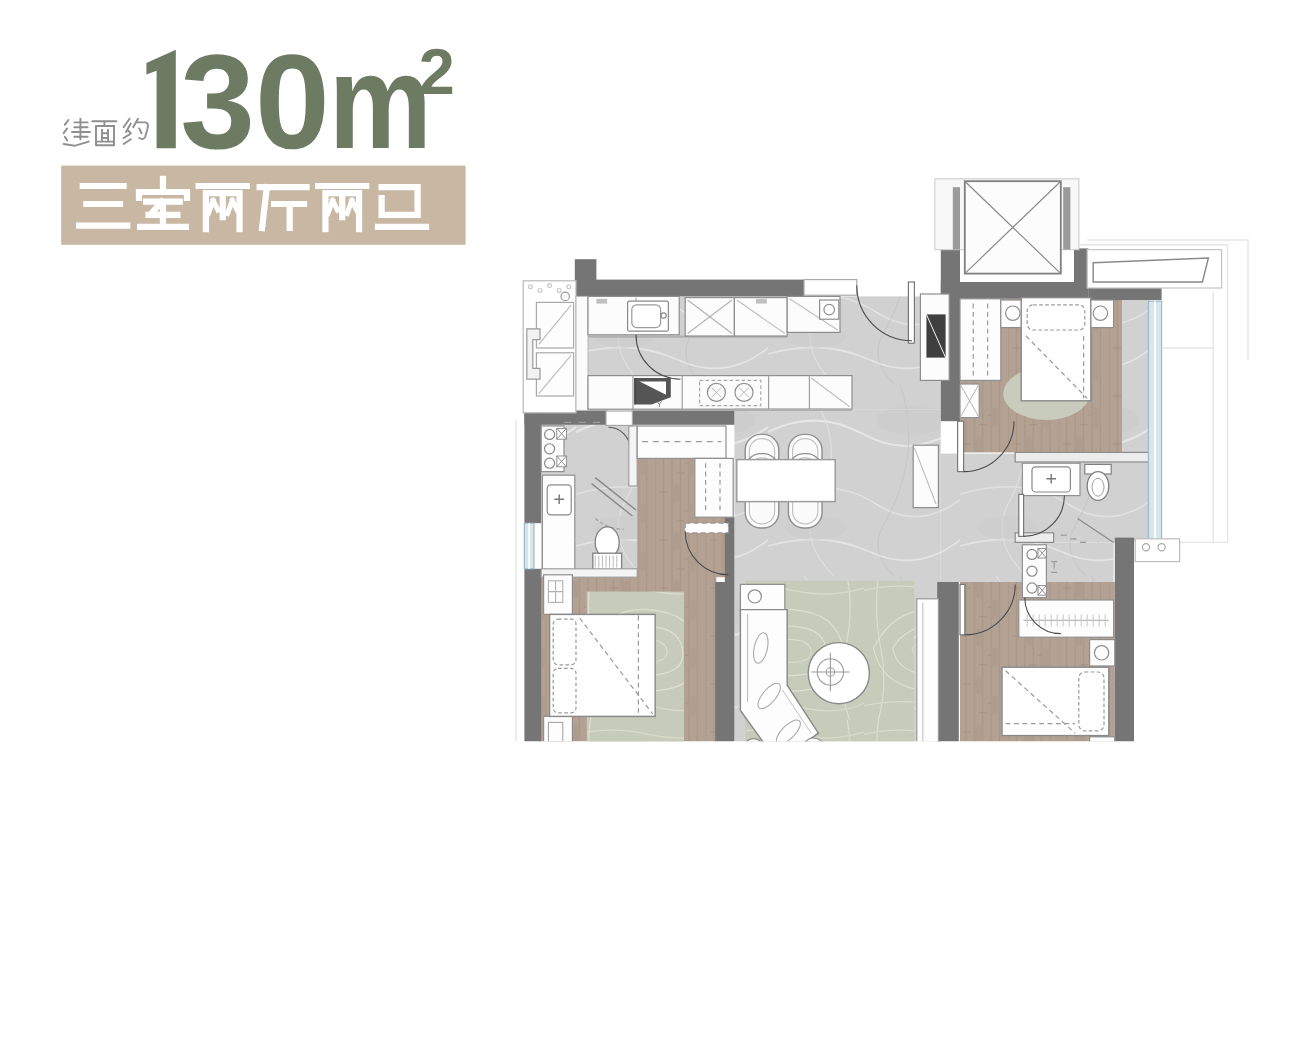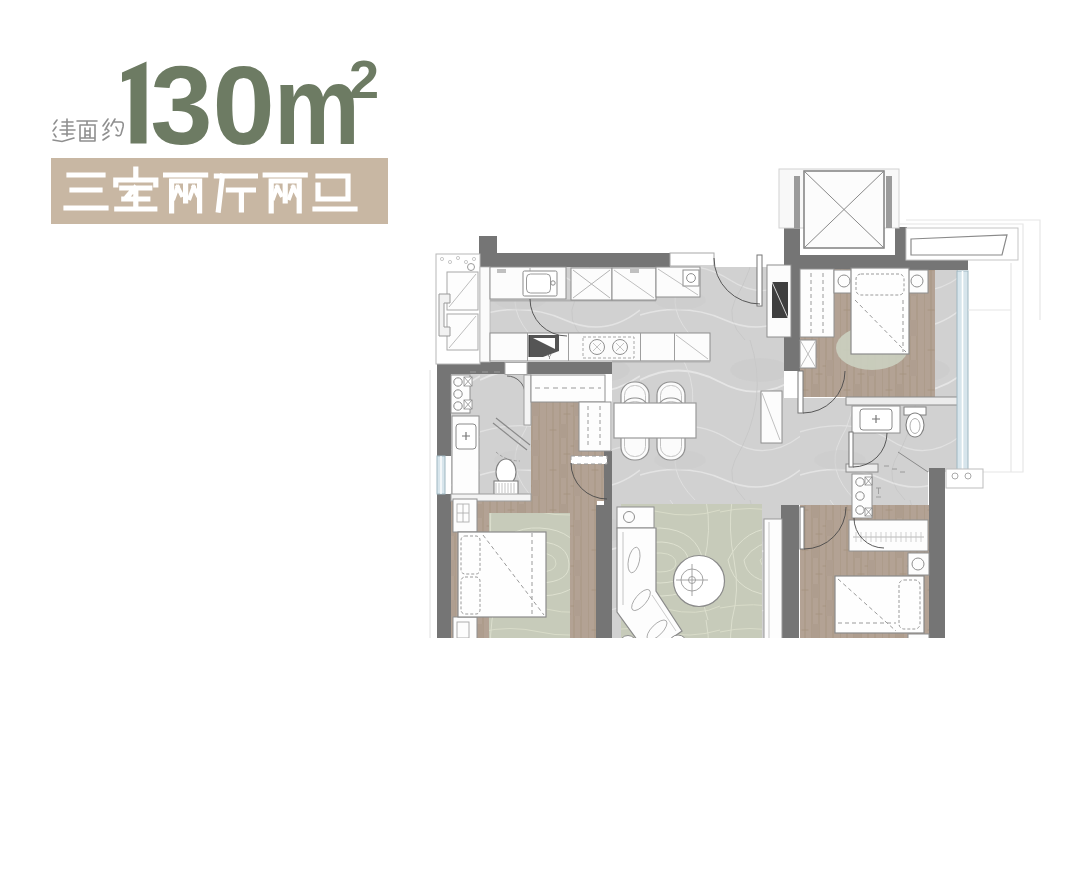--- a/index.html
+++ b/index.html
@@ -1,17 +1,17 @@
 <!DOCTYPE html>
 <html><head>
 <meta charset="utf-8">
 <style>
   html,body{margin:0;padding:0;background:#ffffff;}
   #page{position:relative;width:1080px;height:618px;background:#ffffff;overflow:hidden;
-        font-family:"Liberation Sans", sans-serif;margin-top:20px;}
+        font-family:"Liberation Sans", sans-serif;}
   svg{position:absolute;left:0;top:0;}
 </style>
 </head>
 <body>
 <div id="page">
 <svg width="1080" height="871" viewBox="0 0 1080 871">
 <defs>
   <pattern id="mb" width="160" height="160" patternUnits="userSpaceOnUse">
     <rect width="160" height="160" fill="#d1d1d1"></rect>
     <path d="M0,40 Q40,20 80,42 T160,36" stroke="#eeeeee" fill="none" stroke-width="1.8" opacity=".7"></path>

